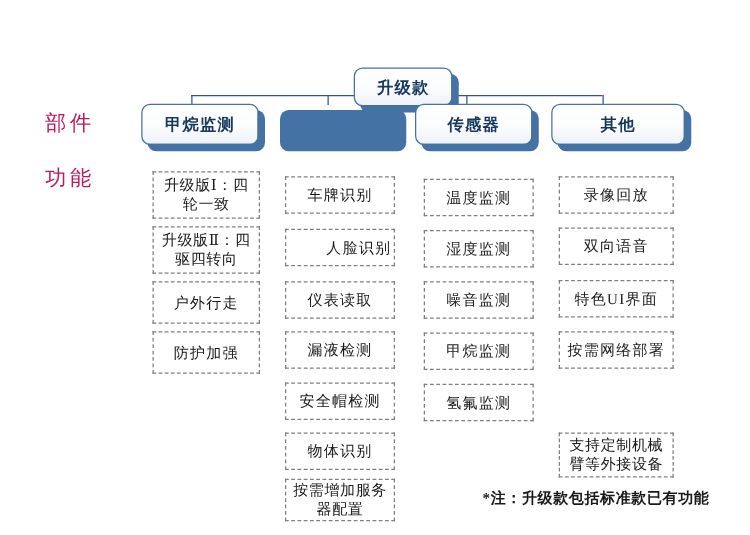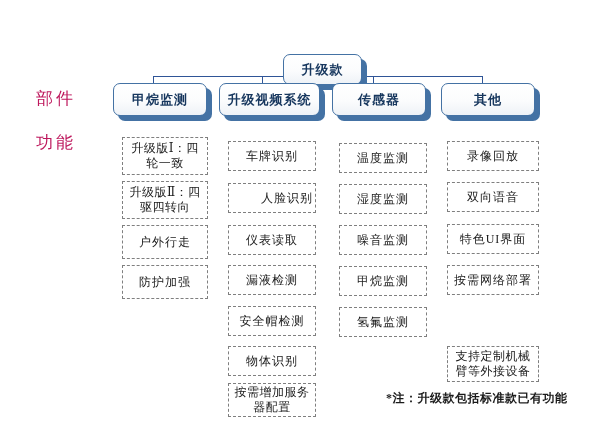--- a/index.html
+++ b/index.html
@@ -132,33 +132,30 @@
 
   <div class="node" style="left:113px; top:83px; width:99px; height:38px;">
     <div class="plate"></div>
     <div class="face">
       <span>甲烷监测</span>
     </div>
   </div>
 
   <div class="node" style="left:219px; top:83px; width:106px; height:38px;">
     <div class="plate"></div>
-    <div class="face">
-      <span>升级视频系统</span>
-    </div>
   </div>
 
   <div class="node" style="left:332px; top:83px; width:99px; height:38px;">
     <div class="plate"></div>
     <div class="face">
       <span>传感器</span>
     </div>
   </div>
 
-  <div class="node" style="left:441px; top:83px; width:99px; height:38px;text-align:center;">
+  <div class="node" style="left:441px; top:83px; width:112px; height:38px;text-align:center;">
     <div class="plate"></div>
     <div class="face">
       <span>其他</span>
     </div>
   </div>
 
   <div class="leaf two-line" style="left:122px; top:137px; width:86px; height:38px;">
     <span>升级版Ⅰ：四轮一致</span>
   </div>
   <div class="leaf two-line" style="left:122px; top:181px; width:86px; height:38px;">

